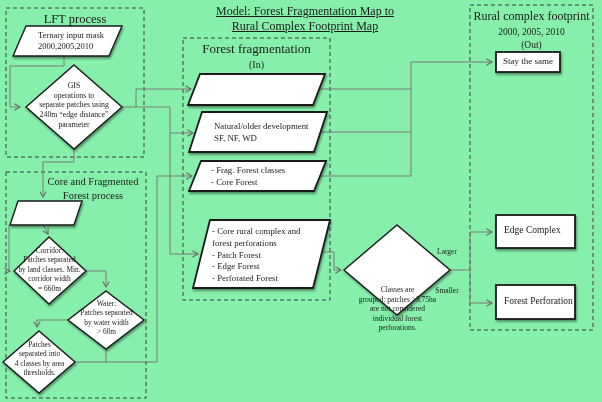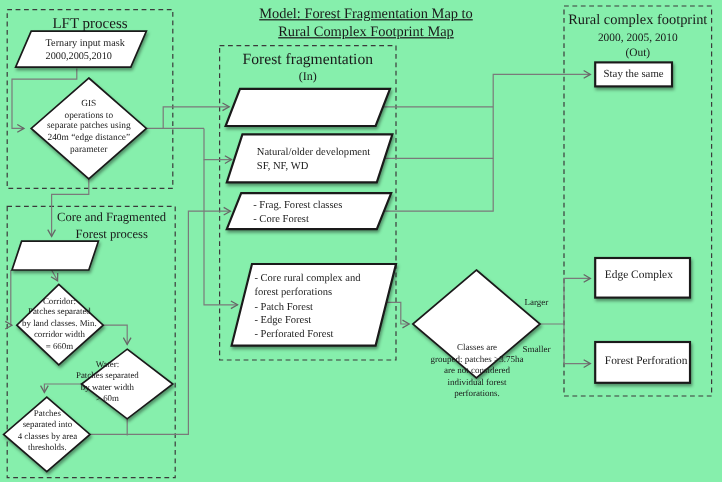--- a/index.html
+++ b/index.html
@@ -86,21 +86,21 @@
 240m “edge distance”
 parameter</div>
 
   <div class="txt ctr" style="left:42px;top:175px;width:102px;font-size:10.5px;line-height:13.5px;">Core and Fragmented
 Forest process</div>
   <div class="txt ctr small" style="left:12px;top:246px;width:75px;">Corridor:
 Patches separated
 by land classes. Min.
 corridor width
 = 660m</div>
-  <div class="txt ctr small" style="left:52px;top:299px;width:75px;font-family:Liberation Serif, serif;">Water:
+  <div class="txt ctr small" style="left:69px;top:299px;width:75px;font-family:Liberation Serif, serif;">Water:
 Patches separated
 by water width
 &gt; 60m</div>
   <div class="txt ctr small" style="left:2px;top:340px;width:75px;">Patches
 separated into
 4 classes by area
 thresholds.</div>
 
   <div class="txt ctr" style="left:183px;top:43px;width:147px;font-size:13px;">Forest fragmentation</div>
   <div class="txt ctr" style="left:183px;top:59px;width:147px;font-size:10px;">(In)</div>

